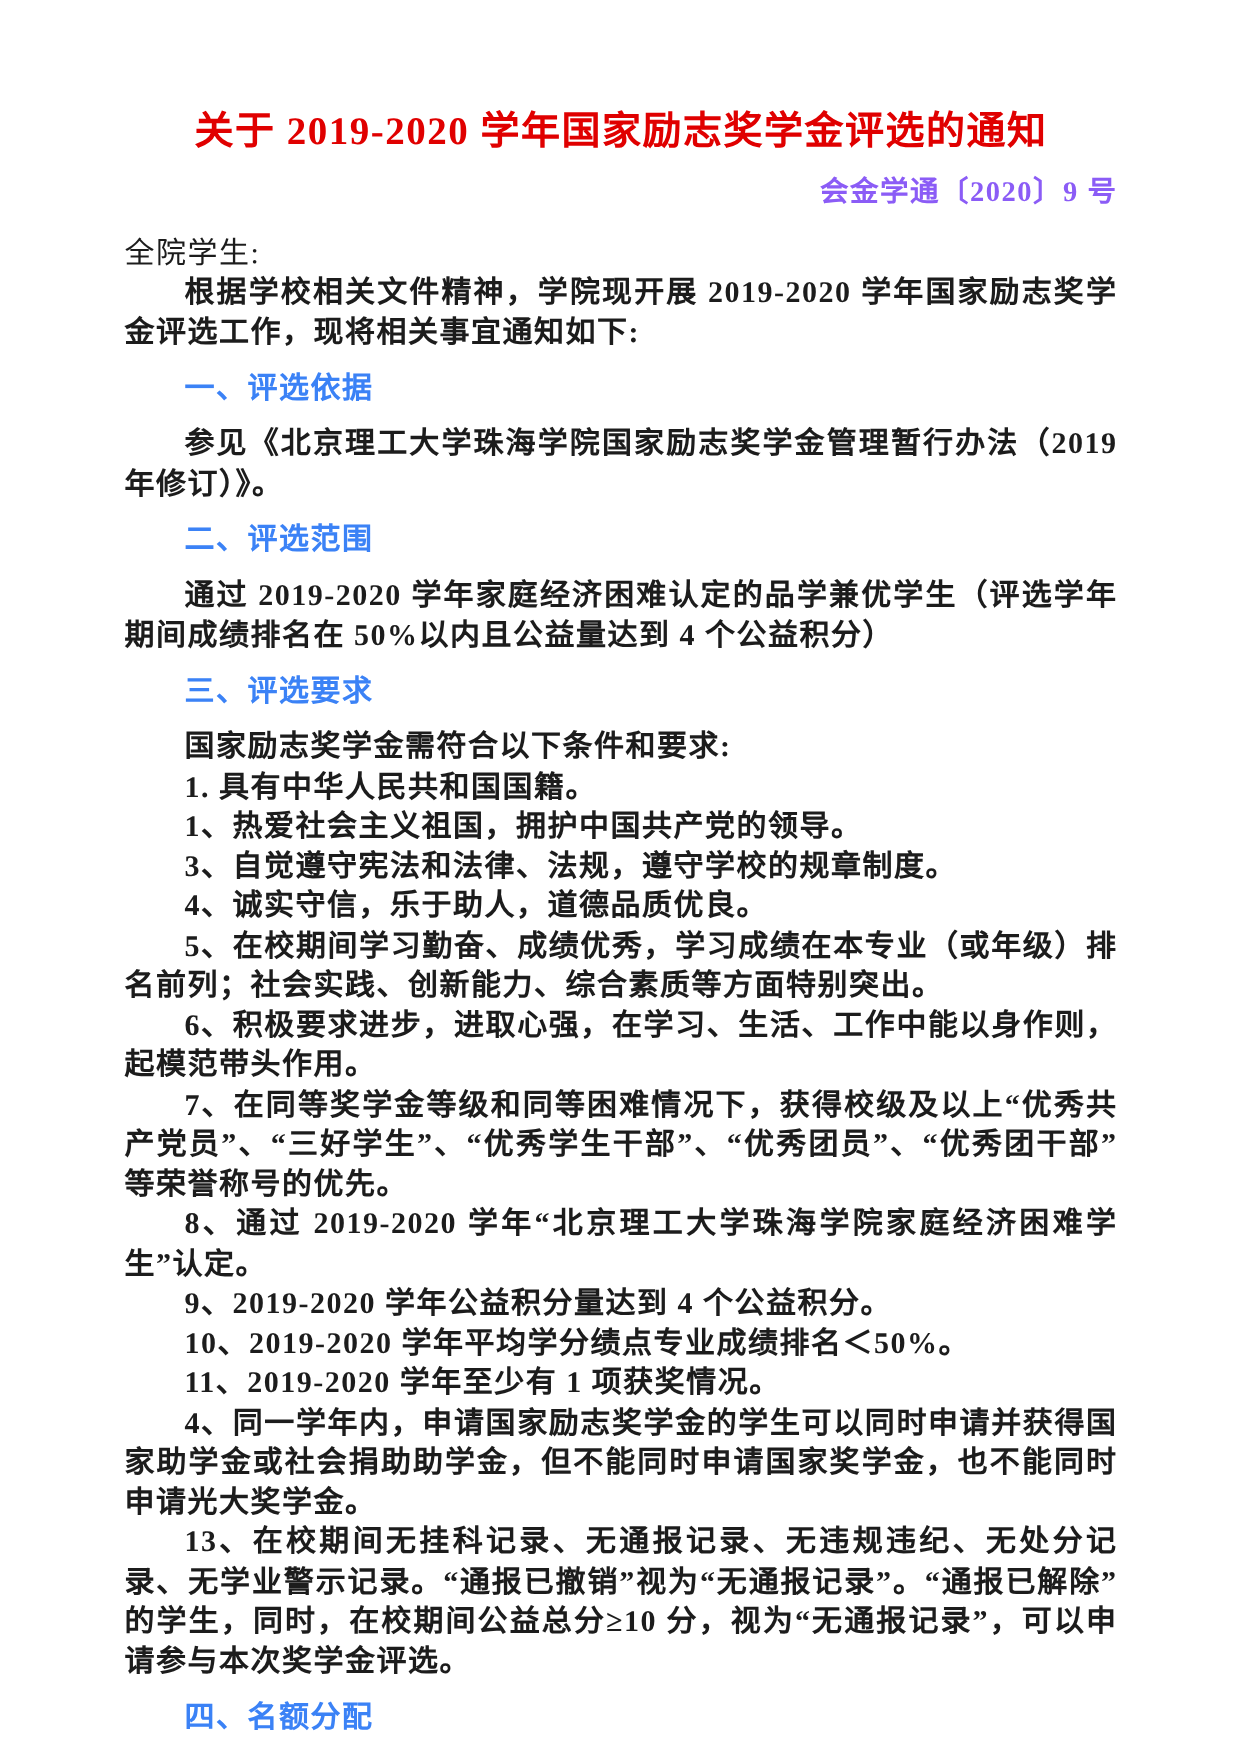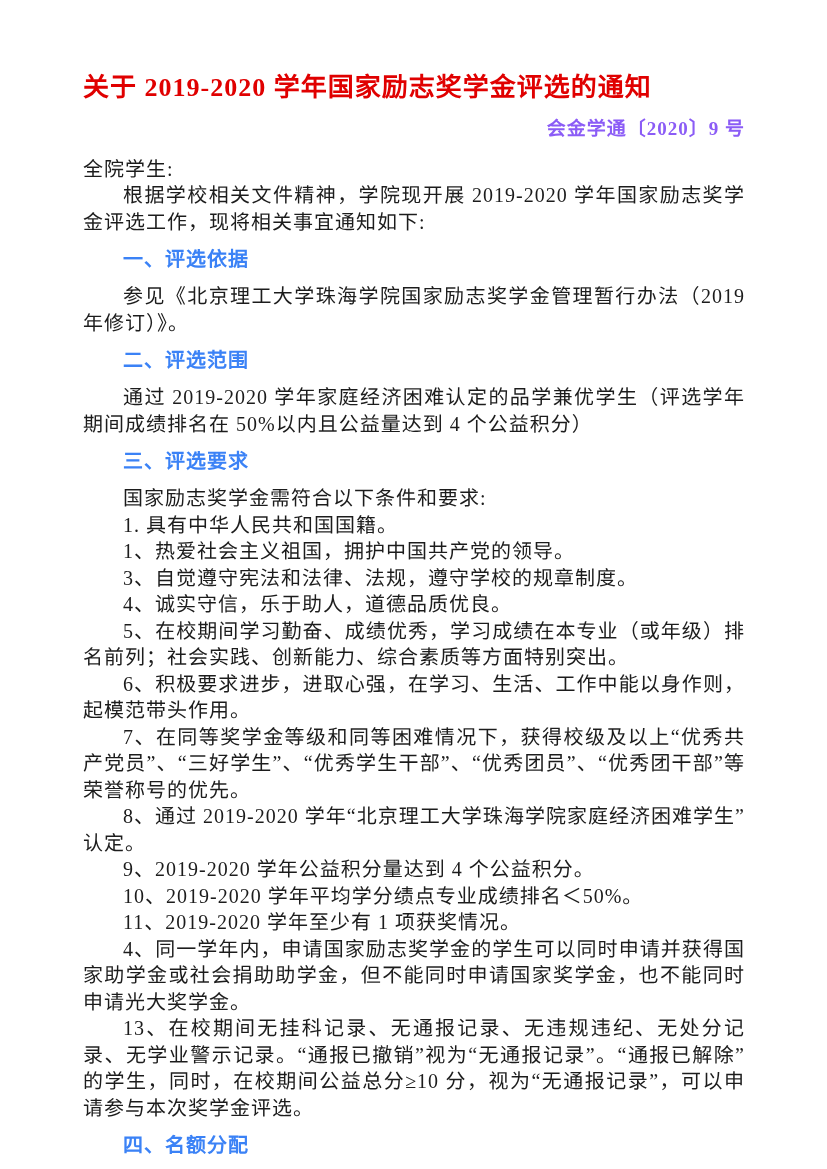--- a/index.html
+++ b/index.html
@@ -15,20 +15,21 @@
     color: #1c1c1c;
   }
   .page {
     box-sizing: border-box;
     width: 827px;
     height: 1169px;
     padding: 70px 82px 0 83px;
   }
   .doc-title {
     margin: 0 0 10px 0;
+    text-align: center;
     font-size: 26px;
     font-weight: bold;
     color: #e00000;
     letter-spacing: 1px;
     line-height: 36px;
   }
   .doc-number {
     text-align: right;
     font-size: 19px;
     font-weight: bold;
@@ -43,20 +44,21 @@
     letter-spacing: 1px;
     line-height: 26px;
   }
   .para {
     margin: 0;
     font-size: 20px;
     letter-spacing: 1px;
     line-height: 26.5px;
     text-align: justify;
     text-indent: 2em;
+    font-weight: bold;
   }
   .section-heading {
     margin: 11px 0 11px 0;
     font-size: 20px;
     font-weight: bold;
     font-family: "Liberation Sans", "DejaVu Sans", sans-serif;
     color: #3b82f6;
     letter-spacing: 1px;
     line-height: 26px;
     text-indent: 2em;

